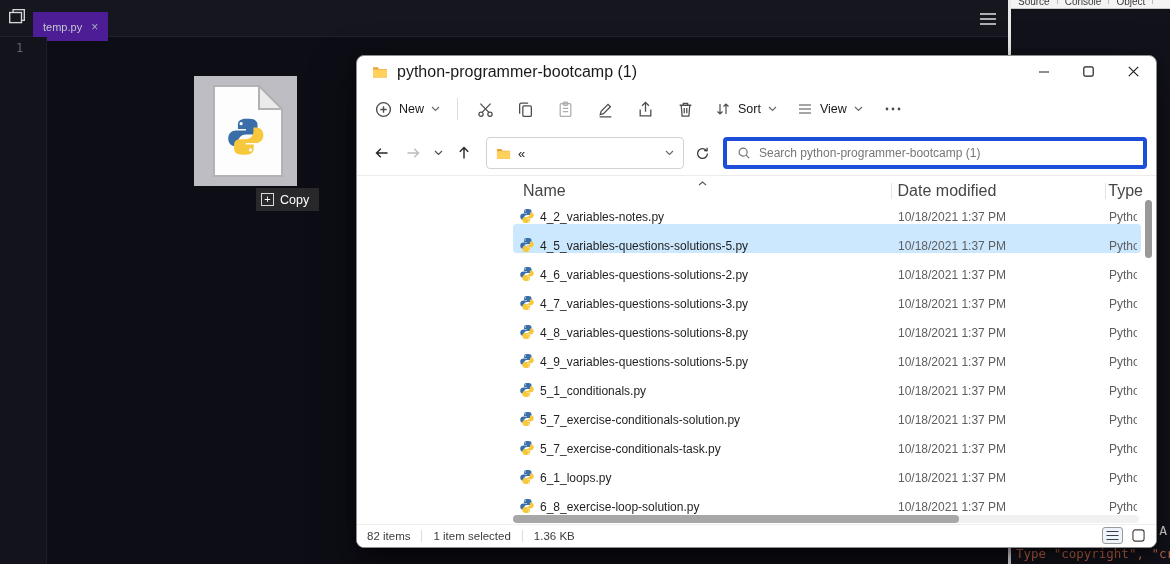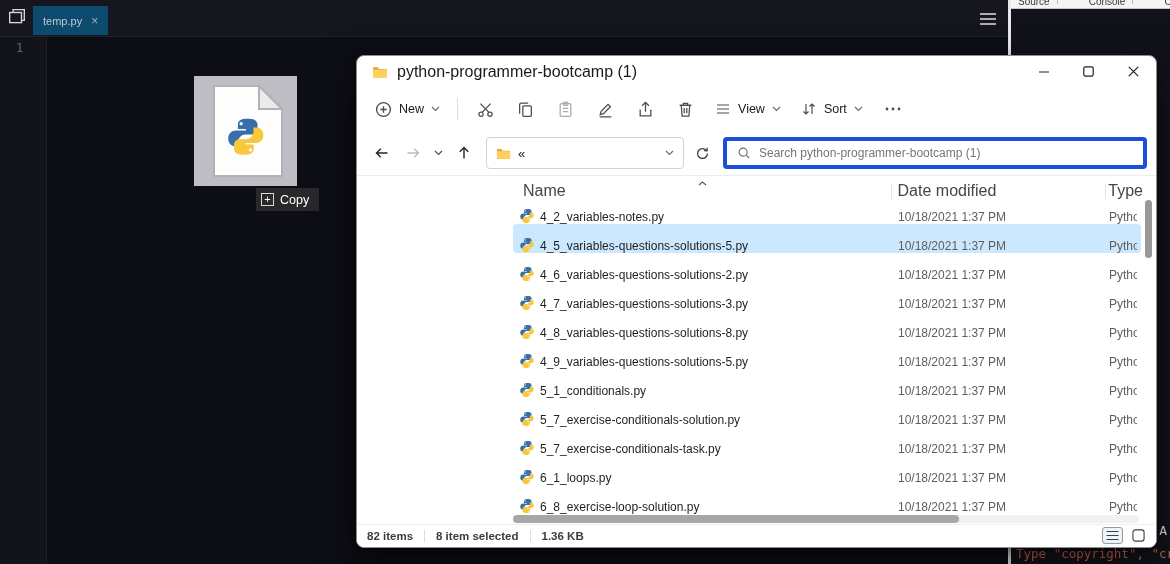--- a/index.html
+++ b/index.html
@@ -5,31 +5,31 @@
   * { box-sizing: border-box; margin: 0; padding: 0; }
   html, body { width: 1170px; height: 564px; overflow: hidden; }
   body { font-family: "Liberation Sans", "DejaVu Sans", sans-serif; background: #0d0d15; }
   button { background: none; border: none; font: inherit; color: inherit; cursor: default; }
   .canvas { position: relative; width: 1170px; height: 564px; overflow: hidden; }
 
   
   .editor { position: absolute; left: 0; top: 0; width: 1008px; height: 564px; background: #0d0d15; }
   .editor-topbar { position: absolute; left: 0; top: 0; width: 1008px; height: 37px; background: #16161e; border-bottom: 1px solid #22222d; }
   .panes-btn { position: absolute; left: 8px; top: 8px; color: #d6d6dc; }
-  .ed-tab { position: absolute; left: 33px; top: 6px; height: 29px; background: #0c4a6e; display: flex; align-items: center; gap: 9px; padding: 0 10px; color: #c3c7d1; font-size: 11px; }
+  .ed-tab { position: absolute; left: 33px; top: 12px; height: 29px; background: #4c1d95; display: flex; align-items: center; gap: 9px; padding: 0 10px; color: #c3c7d1; font-size: 11px; }
   .ed-tab-close { color: #a9adbb; font-size: 12px; line-height: 1; }
   .hamburger-btn { position: absolute; left: 977px; top: 8px; width: 22px; height: 22px; display: flex; align-items: center; justify-content: center; color: #e0e0e0; }
   .editor-gutter { position: absolute; left: 0; top: 37px; width: 47px; height: 527px; background: #13131c; border-right: 1px solid #1e1e29; }
   .gutter-num { position: absolute; left: 16px; top: 41px; color: #5c6575; font: 12px "DejaVu Sans Mono", monospace; }
 
   .splitter { position: absolute; left: 1008px; top: 0; width: 3px; height: 564px; background: #e9e9e9; z-index: 2; }
 
   
   .right-panel { position: absolute; left: 1011px; top: 0; width: 159px; height: 564px; background: #12121b; overflow: hidden; }
-  .rp-tabs { position: absolute; left: 0; top: 0; width: 159px; height: 9px; background: #f4f4f4; display: flex; overflow: hidden; border-bottom: 1px solid #c9c9c9; gap: 24px; }
+  .rp-tabs { position: absolute; left: 0; top: 0; width: 159px; height: 9px; background: #f4f4f4; display: flex; overflow: hidden; border-bottom: 1px solid #c9c9c9; }
   .rp-tab { font-size: 10px; color: #3a3a3a; padding: 0 7px; border-right: 1px solid #b9b9b9; transform: translateY(-4px); line-height: 12px; white-space: nowrap; }
   .rp-frag { position: absolute; right: 3px; bottom: 26px; font: 13px "DejaVu Sans Mono", monospace; color: #e8e8e8; }
   .rp-console { position: absolute; left: 5px; bottom: 3px; white-space: nowrap; font: 12.5px "DejaVu Sans Mono", monospace; color: #cf6a4c; }
 
   
   .ghost { position: absolute; left: 194px; top: 76px; width: 103px; height: 110px; background: rgba(204,204,210,0.92); display: flex; align-items: center; justify-content: center; z-index: 3; }
   .copy-badge { position: absolute; left: 256px; top: 188px; height: 23px; display: flex; align-items: center; gap: 6px; background: rgba(43,43,47,0.92); color: #ffffff; padding: 0 10px 0 5px; font-size: 12.5px; z-index: 3; }
   .badge-plus { width: 13px; height: 13px; border: 1px solid #d9d9d9; display: flex; align-items: center; justify-content: center; font-size: 11px; line-height: 1; }
 
   
@@ -76,21 +76,21 @@
   .row-ic { width: 16px; height: 16px; margin-right: 5px; flex: none; }
   .cell-name { width: 358px; font-size: 12px; color: #1f1f1f; white-space: nowrap; overflow: hidden; }
   .cell-date { width: 211px; font-size: 12px; color: #5e5e5e; white-space: nowrap; }
   .cell-type { flex: 1; font-size: 12px; color: #5e5e5e; white-space: nowrap; overflow: hidden; }
 
   .vscroll { position: absolute; right: 2px; top: 124px; width: 11px; height: 332px; }
   .vthumb { position: absolute; left: 2px; top: 20px; width: 7px; height: 58px; background: #999999; border-radius: 4px; }
   .hscroll { position: absolute; left: 156px; top: 459px; width: 626px; height: 8px; background: #f1f1f1; border-radius: 4px; }
   .hthumb { position: absolute; left: 0; top: 0; width: 446px; height: 8px; background: #a7a7a7; border-radius: 4px; }
 
-  .statusbar { position: absolute; left: 0; right: 0; bottom: 0; height: 23px; display: flex; align-items: center; padding: 0 10px; font-size: 11.5px; color: #3c3c3c; border-top: 1px solid #efefef; background: #fff; font-weight: bold; }
+  .statusbar { position: absolute; left: 0; right: 0; bottom: 0; height: 23px; display: flex; align-items: center; padding: 0 10px; font-size: 11.5px; color: #3c3c3c; border-top: 1px solid #efefef; background: #fff; }
   .sb-sep { width: 1px; height: 12px; background: #dcdcdc; margin: 0 11px; }
   .sb-views { position: absolute; right: 7px; bottom: 3px; display: flex; gap: 5px; z-index: 11; }
   .sb-btn { width: 21px; height: 17px; display: flex; align-items: center; justify-content: center; color: #3f3f3f; border-radius: 3px; border: 1px solid transparent; }
   .sb-btn.active { border-color: #9a9a9a; background: #eef4fb; }
 </style>
 </head>
 <body>
 
 <svg width="0" height="0" style="position:absolute">
   <defs>
@@ -231,38 +231,38 @@
       <button class="tb-btn">
         <svg width="17" height="17" viewBox="0 0 16 16" fill="none" stroke="currentColor" stroke-width="1.2">
             <path d="M2.5 4h11M6 4V2.3h4V4"></path>
             <path d="M4 4l.8 10.2h6.4L12 4"></path>
             <path d="M6.8 6.5v5M9.2 6.5v5"></path>
           </svg>
       </button>
       <div class="tb-group">
         <span class="ic">
           <svg width="16" height="16" viewBox="0 0 16 16" fill="none" stroke="currentColor" stroke-width="1.2">
-              <path d="M2 4h12M2 8h12M2 12h12"></path>
-            </svg>
-        </span>
-        <span>View</span>
+              <path d="M5 3v10M2.5 10.5L5 13l2.5-2.5"></path>
+              <path d="M11 13V3M8.5 5.5L11 3l2.5 2.5"></path>
+            </svg>
+        </span>
+        <span>Sort</span>
         <span class="ic chev">
           <svg width="9" height="6" viewBox="0 0 9 6" fill="none" stroke="currentColor" stroke-width="1.2">
               <path d="M1 1l3.5 3.5L8 1"></path>
             </svg>
         </span>
       </div>
       <div class="tb-group">
         <span class="ic">
           <svg width="16" height="16" viewBox="0 0 16 16" fill="none" stroke="currentColor" stroke-width="1.2">
-              <path d="M5 3v10M2.5 10.5L5 13l2.5-2.5"></path>
-              <path d="M11 13V3M8.5 5.5L11 3l2.5 2.5"></path>
-            </svg>
-        </span>
-        <span>Sort</span>
+              <path d="M2 4h12M2 8h12M2 12h12"></path>
+            </svg>
+        </span>
+        <span>View</span>
         <span class="ic chev">
           <svg width="9" height="6" viewBox="0 0 9 6" fill="none" stroke="currentColor" stroke-width="1.2">
               <path d="M1 1l3.5 3.5L8 1"></path>
             </svg>
         </span>
       </div>
       <button class="tb-more">
         <svg width="16" height="4" viewBox="0 0 16 4" fill="currentColor">
             <circle cx="2" cy="2" r="1.4"></circle>
             <circle cx="8" cy="2" r="1.4"></circle>
@@ -428,21 +428,21 @@
     <div class="vscroll">
       <div class="vthumb"></div>
     </div>
     <div class="hscroll">
       <div class="hthumb"></div>
     </div>
 
     <div class="statusbar">
       <span>82 items</span>
       <span class="sb-sep"></span>
-      <span>8 item selected</span>
+      <span>1 item selected</span>
       <span class="sb-sep"></span>
       <span>1.36 KB</span>
     </div>
     <div class="sb-views">
       <button class="sb-btn active">
         <svg width="13" height="11" viewBox="0 0 13 11" stroke="currentColor" stroke-width="1.2">
             <path d="M0.5 1.5h12M0.5 5.5h12M0.5 9.5h12"></path>
           </svg>
       </button>
       <button class="sb-btn">

